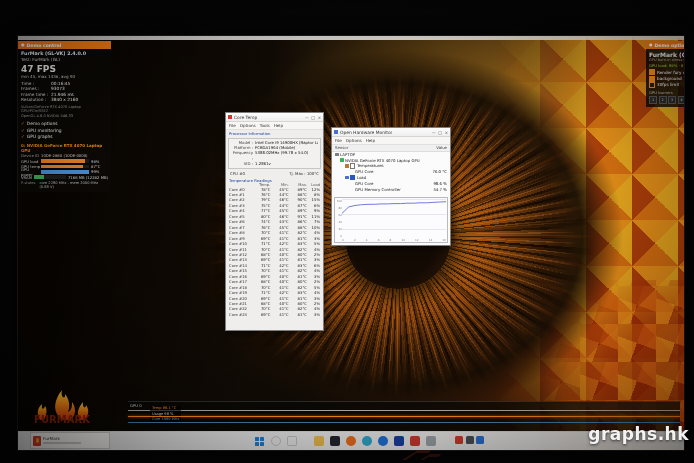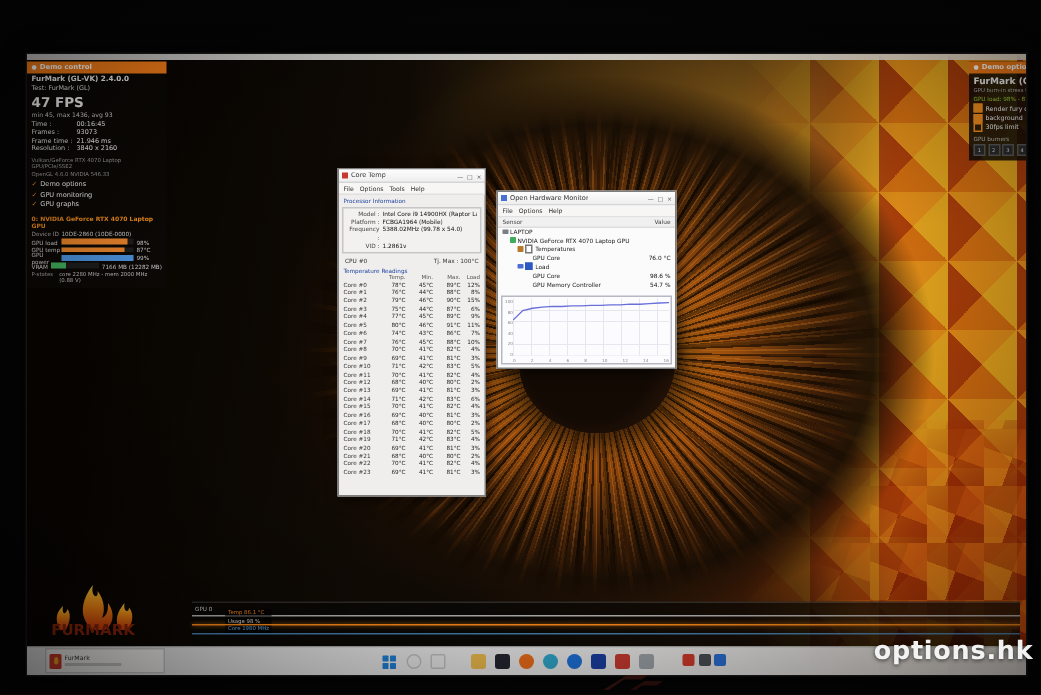--- a/index.html
+++ b/index.html
@@ -796,13 +796,13 @@
       </div>
   </div>
 
 </div>
 
 <svg class="rog" width="50" height="16" viewBox="0 0 50 16">
   <path d="M4 13 L20 3 L34 3 L30 6 L18 6 L8 13 Z" fill="#3d1612"></path>
   <path d="M22 13 L32 7 L44 7 L40 10 L30 10 L26 13 Z" fill="#35120e"></path>
 </svg>
 <div class="vignette"></div>
-<div class="watermark">options.hk</div>
+<div class="watermark">graphs.hk</div>
 
 </body></html>

